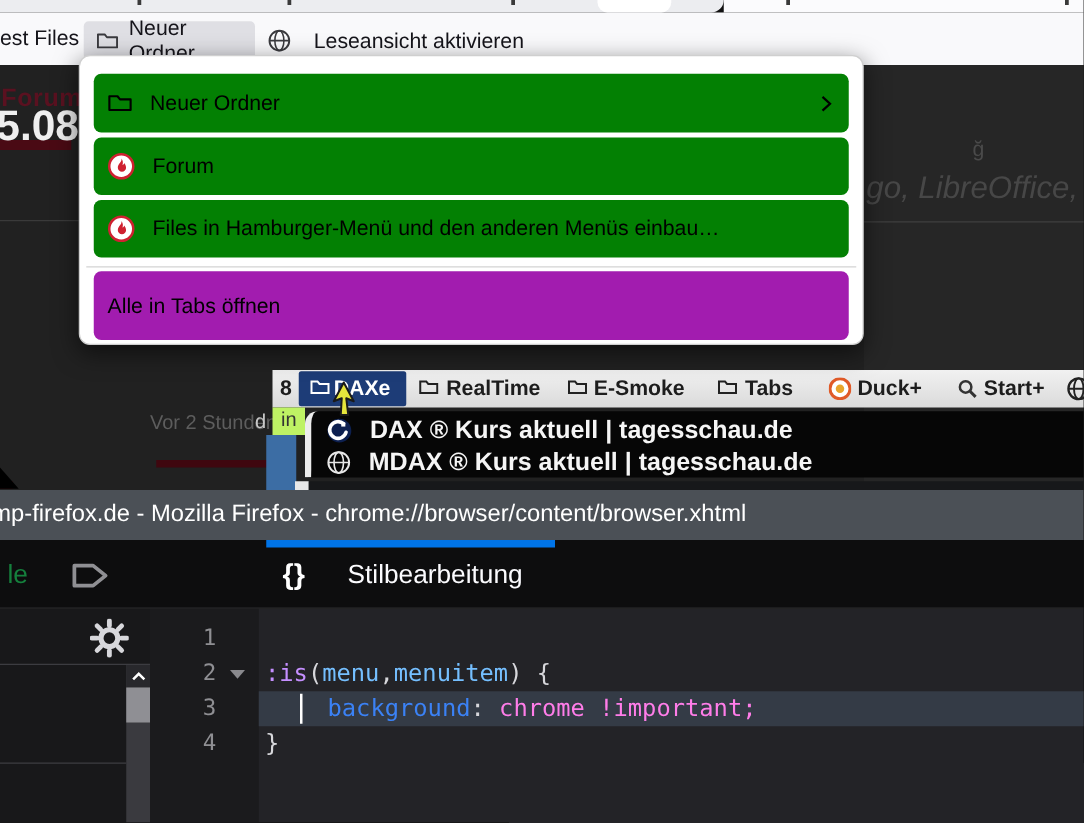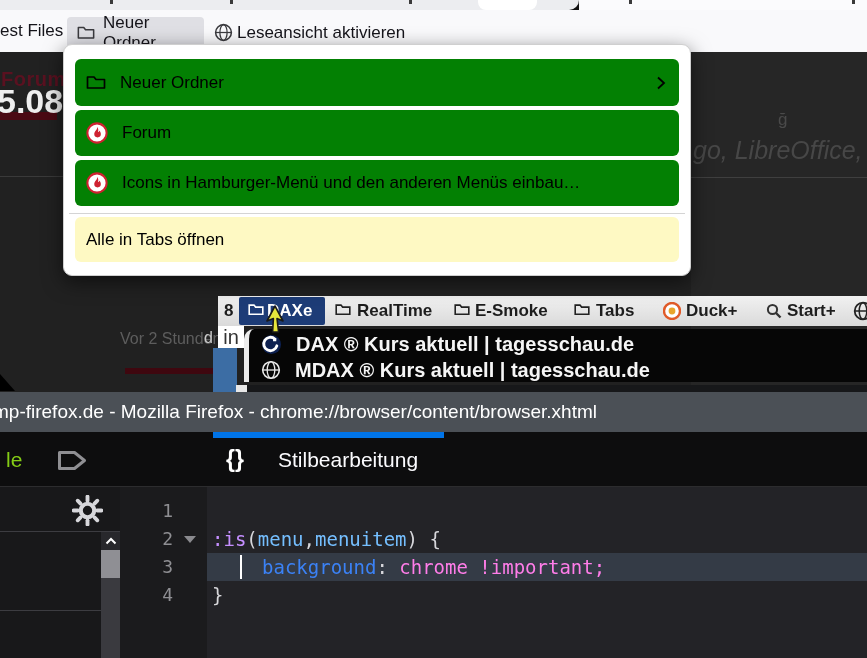--- a/index.html
+++ b/index.html
@@ -8,21 +8,21 @@
   .abs{position:absolute;}
   
   .top-strip{left:0;top:0;width:579px;height:10px;background:#ecedf0;border-radius:0 0 10px 0;}
   .top-strip-right{left:579px;top:0;width:288px;height:10px;background:#fbfbfd;}
   .top-tab{left:478px;top:0;width:59px;height:10px;background:#ffffff;border-radius:0 0 8px 8px;}
   .cutmark{top:0;width:3px;height:4px;background:#3a3a3a;}
   .bm-bar{left:0;top:10px;width:867px;height:42px;background:#f9f9fb;color:#15141a;font-size:17px;}
   .bm-text{top:0;height:42px;line-height:42px;white-space:nowrap;}
   .bm-btn{left:67px;top:7px;width:137px;height:31px;background:#dfdfe4;border-radius:4px;
           display:flex;align-items:center;gap:8px;padding-left:10px;box-sizing:border-box;}
-  .bm-reader{left:214px;top:7px;height:31px;display:flex;align-items:center;gap:4px;}
+  .bm-reader{left:214px;top:7px;height:31px;display:flex;align-items:center;gap:18px;}
   .icon{display:inline-flex;align-items:center;justify-content:center;}
   
   .content-bg{left:0;top:52px;width:867px;height:340px;background:#212121;}
   .bg-right{left:691px;top:0;width:176px;height:340px;background:#262626;}
   .forum-txt{left:1px;top:16px;color:#5a1120;font-size:20px;font-weight:700;letter-spacing:.5px;}
   .date-txt{left:-3px;top:30px;color:#efefef;font-size:34px;font-weight:600;z-index:2;}
   .date-bar{left:0;top:60px;width:57px;height:8px;background:#4a0a14;}
   .hline-l{left:0;top:124px;width:63px;height:1px;background:#3a3a3a;}
   .hline-r{left:691px;top:125px;width:176px;height:1px;background:#3f3f3f;}
   .faint-glyph{left:778px;top:58px;color:#4a4a4a;font-size:17px;}
@@ -33,37 +33,37 @@
   .partial-d{left:204px;top:277px;color:#c9c9c9;font-size:16px;}
   .corner-tri{left:0;top:322px;width:0;height:0;border-bottom:17px solid #000;border-right:15px solid transparent;}
   
   .inner-shot{left:213px;top:296px;width:654px;height:96px;filter:blur(.4px);}
   .in-toolbar{left:5px;top:0;width:649px;height:30px;background:linear-gradient(#f1f1f1,#dadada);
               color:#1d1d1d;font-weight:700;font-size:17px;}
   .in-item{top:0;height:30px;line-height:30px;white-space:nowrap;}
   .in-folder{top:7px;color:#222;}
   .daxe-sel{left:21px;top:1px;width:86px;height:28px;background:#1d3c77;border-radius:2px;}
   .daxe-label{left:49px;color:#fff;}
-  .in-box{left:5px;top:30px;width:26px;height:22px;background:#ffffff;color:#333;font-size:20px;
+  .in-box{left:5px;top:30px;width:26px;height:22px;background:#bef264;color:#333;font-size:16px;
           text-align:center;line-height:22px;}
   .blue-strip{left:0;top:52px;width:24px;height:44px;background:#3c6da4;}
   .black-dd{left:31px;top:33px;width:623px;height:53px;background:#060606;border-radius:10px 0 0 0;
             border-left:5px solid #ececec;box-sizing:border-box;color:#f5f5f5;font-weight:700;font-size:20px;}
   .dd-row{left:0;height:26px;display:flex;align-items:center;gap:14px;padding-left:12px;white-space:nowrap;}
   .bot-white{left:23px;top:89px;width:11px;height:7px;background:#e8e8e8;}
   .bot-dark{left:34px;top:89px;right:0;height:7px;background:#17181a;}
   .cursor-yellow{left:50px;top:8px;z-index:4;}
   
   .titlebar{left:0;top:392px;width:867px;height:40px;background:#4b5056;color:#ffffff;
             font-size:19px;line-height:40px;white-space:nowrap;}
   .titlebar span{position:absolute;left:-7px;}
   
   .dt-tabs{left:0;top:432px;width:867px;height:55px;background:#0d0d0e;font-size:21px;}
   .dt-blue{left:213px;top:0;width:231px;height:6px;background:#0074e8;}
-  .dt-tab{top:0;height:55px;line-height:55px;color:#84cc16;white-space:nowrap;}
+  .dt-tab{top:0;height:55px;line-height:55px;color:#15803d;white-space:nowrap;}
   .dt-active{color:#fbfbfe;}
   .dt-braces{left:226px;font-weight:700;font-size:23px;color:#ffffff;}
   .dt-sep{left:0;bottom:0;width:867px;height:1px;background:#2c2c2e;}
   
   .dt-body{left:0;top:487px;width:867px;height:171px;background:#232327;
            font-family:"DejaVu Sans Mono",monospace;font-size:19px;}
   .gutter{left:120px;top:0;width:87px;height:171px;background:#1b1b1d;}
   .lnum{left:120px;width:53px;height:28px;line-height:28px;text-align:right;color:#8f8f93;font-size:18px;}
   .fold{left:184px;width:0;height:0;border-left:6px solid transparent;border-right:6px solid transparent;
         border-top:7px solid #8a8a8e;}
@@ -309,21 +309,21 @@
         </span>
       <span>Forum</span>
     </div>
     <div class="abs menu-item" style="top:115px;height:46px;background:#038003">
       <span class="icon">
         <svg width="22" height="22" viewBox="0 0 24 24">
             <circle cx="12" cy="12" r="10.5" fill="#fff" stroke="#cf2130" stroke-width="2.2"></circle>
             <path d="M12 5.2c1.2 3-3 4.4-3 8a3.6 3.6 0 007.2 0c0-1.8-.9-2.9-1.5-4-.3 1-.8 1.6-1.6 1.7.6-2 .5-4-1.1-5.7z" fill="#cf2130"></path>
           </svg>
         </span>
-      <span>Icons in Hamburger-Menü und den anderen Menüs einbau…</span>
+      <span>Files in Hamburger-Menü und den anderen Menüs einbau…</span>
     </div>
     <div class="abs menu-sep"></div>
-    <div class="abs menu-item" style="top:172px;height:45px;background:#fef9c3">
+    <div class="abs menu-item" style="top:172px;height:55px;background:#a21caf">
       <span>Alle in Tabs öffnen</span>
     </div>
   </div>
 
 </div>
 
 </body></html>

